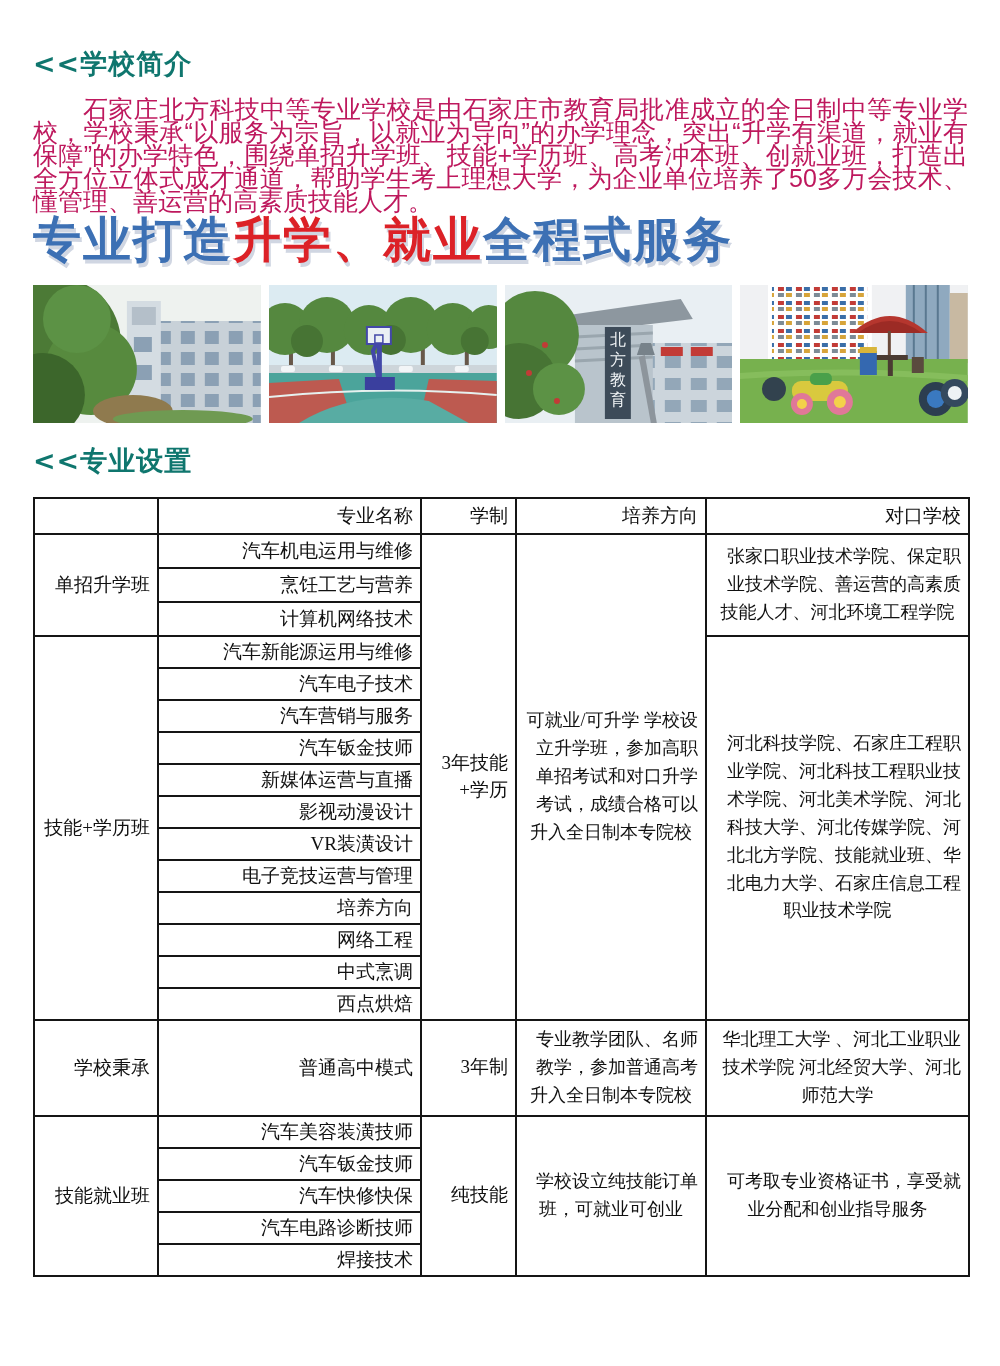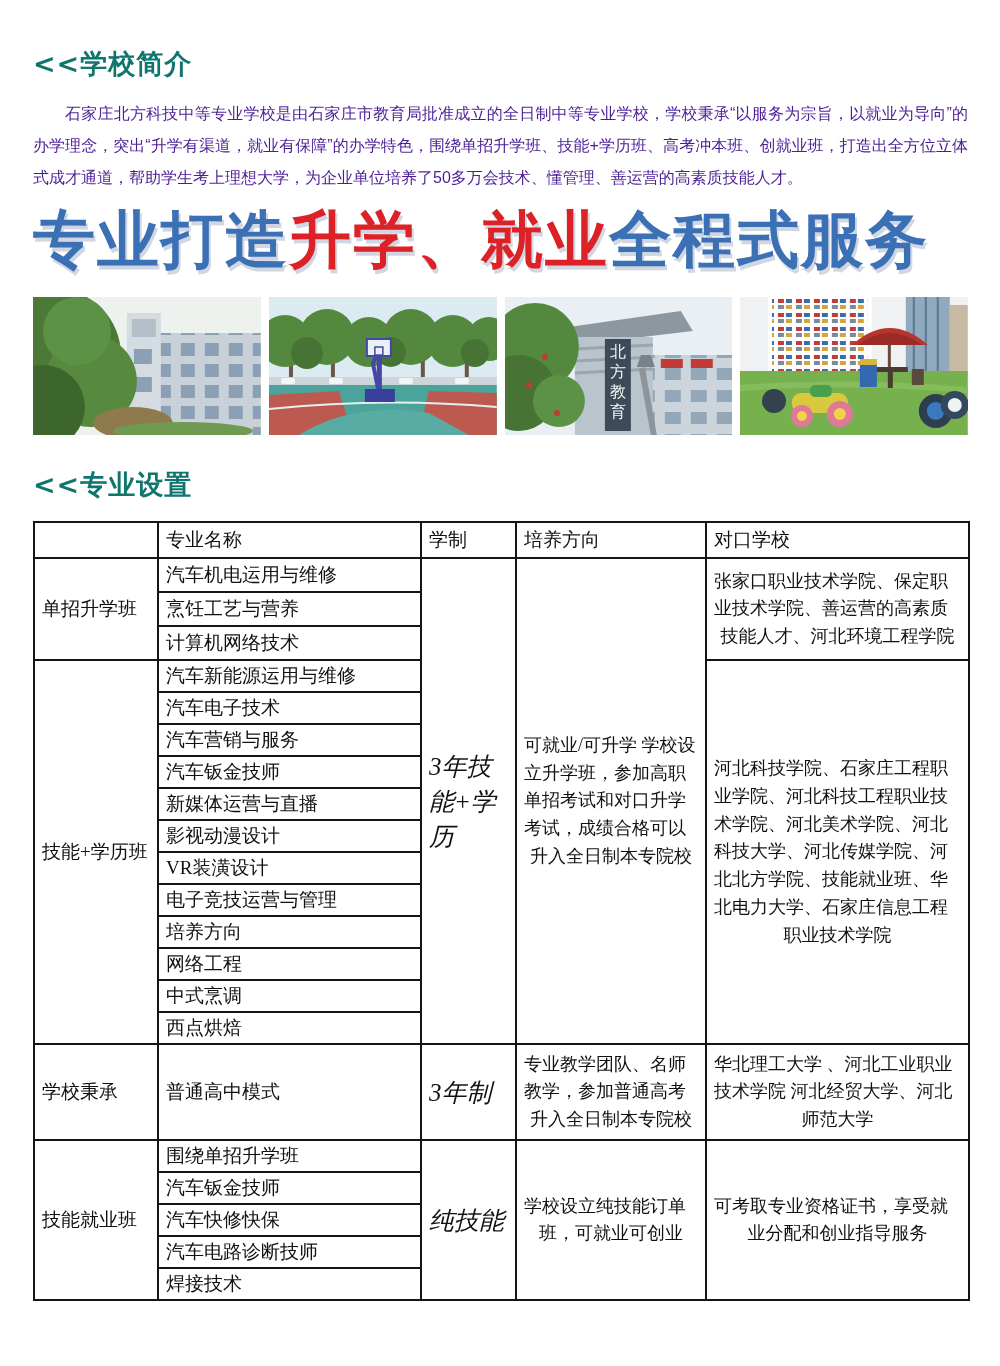--- a/index.html
+++ b/index.html
@@ -9,54 +9,54 @@
     font-family:"Liberation Sans","DejaVu Sans",sans-serif; color:#1d1d1d;
   }
   .page { padding:46px 32px 0 33px; }
 
   .sec-title {
     color:#0f766e; font-size:27px; font-weight:bold; letter-spacing:1px;
     font-family:"DejaVu Sans","Liberation Sans",sans-serif;
   }
   .intro { margin-top:16px; }
   .intro p {
-    font-size:16px; line-height:32px; text-align:justify; text-indent:2em;
-    color:#4c1d95; font-weight:500;
+    font-size:25px; line-height:23px; text-align:justify; text-indent:2em;
+    color:#be185d; font-weight:500;
   }
 
   .banner {
-    margin-top:16px; white-space:nowrap;
-    font-size:62px; font-weight:900; line-height:1.12; letter-spacing:2px;
-    font-family:Liberation Mono, monospace;
+    margin-top:0; white-space:nowrap;
+    font-size:48px; font-weight:900; line-height:1.12; letter-spacing:2px;
+    font-family:Liberation Sans, sans-serif;
     text-shadow:2px 4px 0 rgba(150,165,190,0.45);
   }
   .banner .blue { color:#3c70b4; }
   .banner .red  { color:#dc2127; }
 
   .photos { margin-top:18px; display:flex; gap:8px; }
   .photo  { width:228px; height:138px; overflow:hidden; background:#e8ede9; }
   .photo svg { display:block; width:100%; height:100%; }
 
-  .majors-head { margin-top:32px; }
+  .majors-head { margin-top:20px; }
 
   table.majors {
     margin-top:18px; border-collapse:collapse; width:935px;
     font-family:"Liberation Serif","DejaVu Serif",serif; color:#111;
     table-layout:fixed;
   }
   table.majors th, table.majors td {
-    border:2px solid #151515; text-align:left; vertical-align:middle;
+    border:2px solid #151515; text-align:right; vertical-align:middle;
     padding:2px 7px; font-weight:normal;
   }
   table.majors th { font-size:19px; height:36px; }
   col.c0 { width:124px; } col.c1 { width:263px; } col.c2 { width:95px; }
   col.c3 { width:190px; } col.c4 { width:263px; }
   td.klass   { font-size:19px; }
   td.major   { font-size:19px; }
-  td.duration{ font-size:25px; line-height:1.4;font-style:italic; }
+  td.duration{ font-size:19px; line-height:1.4; }
   td.direction, td.schools {
     font-size:18px; line-height:1.55; text-align:justify; text-align-last:center;
   }
   tr.sec1 { height:34px; }
   tr.sec2 { height:28px; }
   tr.gk   { height:96px; }
   tr.sec4 { height:29px; }
 </style>
 </head>
 <body>
@@ -301,21 +301,21 @@
       <tr class="gk">
         <td class="klass">学校秉承</td>
         <td class="major">普通高中模式</td>
         <td class="duration">3年制</td>
         <td class="direction">专业教学团队、名师教学，参加普通高考升入全日制本专院校</td>
         <td class="schools">华北理工大学 、河北工业职业技术学院 河北经贸大学、河北师范大学</td>
       </tr>
 
       <tr class="sec4">
         <td class="klass" rowspan="5">技能就业班</td>
-        <td class="major">围绕单招升学班</td>
+        <td class="major">汽车美容装潢技师</td>
         <td class="duration" rowspan="5">纯技能</td>
         <td class="direction" rowspan="5">学校设立纯技能订单班，可就业可创业</td>
         <td class="schools" rowspan="5">可考取专业资格证书，享受就业分配和创业指导服务</td>
       </tr>
       <tr class="sec4">
           <td class="major">汽车钣金技师</td>
         </tr>
       <tr class="sec4">
           <td class="major">汽车快修快保</td>
         </tr>

